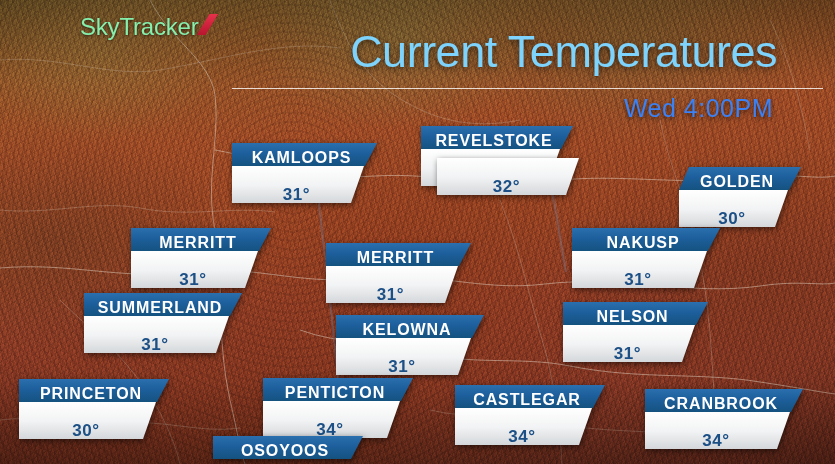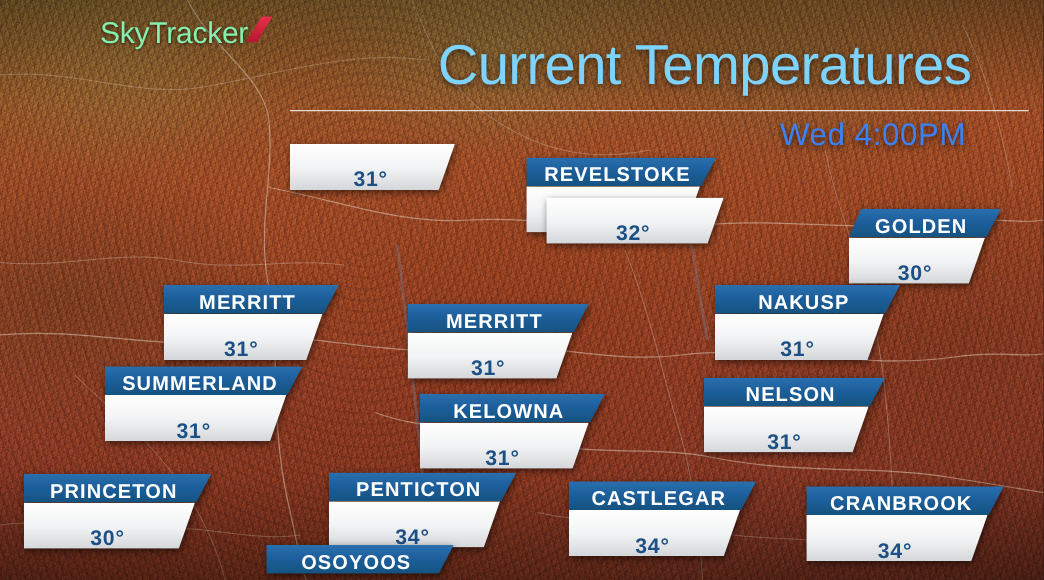--- a/index.html
+++ b/index.html
@@ -218,20 +218,23 @@
     <span class="logo-text">SkyTracker</span>
     <span class="logo-slash"></span>
   </div>
 
   <div class="title">Current Temperatures</div>
   <div class="title-rule"></div>
   <div class="timestamp">Wed 4:00PM</div>
 
   <div id="tag-layer">
       <div class="tag" style="left: 232px; top: 115px; width: 145px;">
+        <div class="bar-city">
+          <span>KAMLOOPS</span>
+        </div>
         <div class="bar-temp">
           <span>31°</span>
         </div>
       </div>
       <div class="tag" style="left: 421px; top: 98px; width: 152px;">
         <div class="bar-city">
           <span>REVELSTOKE</span>
         </div>
         <div class="bar-temp">
           <span>31°</span>

